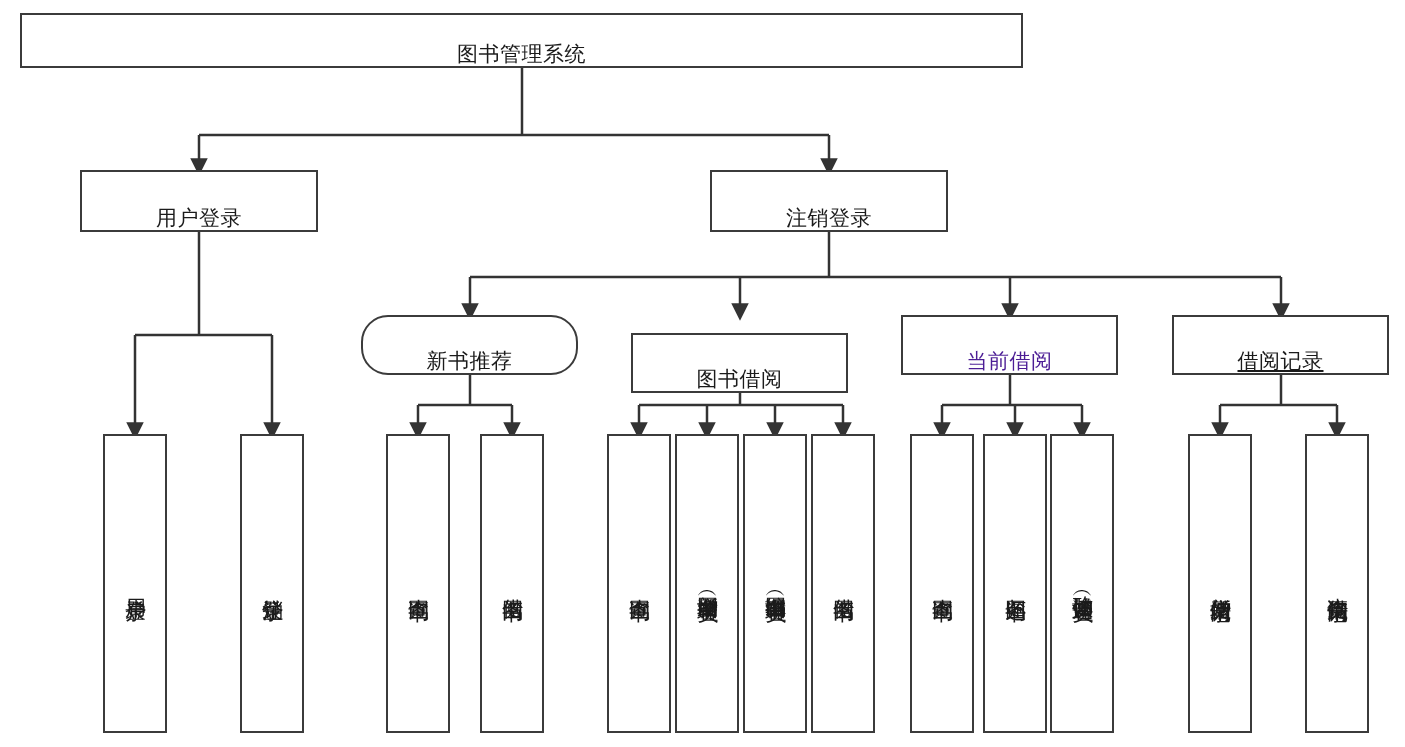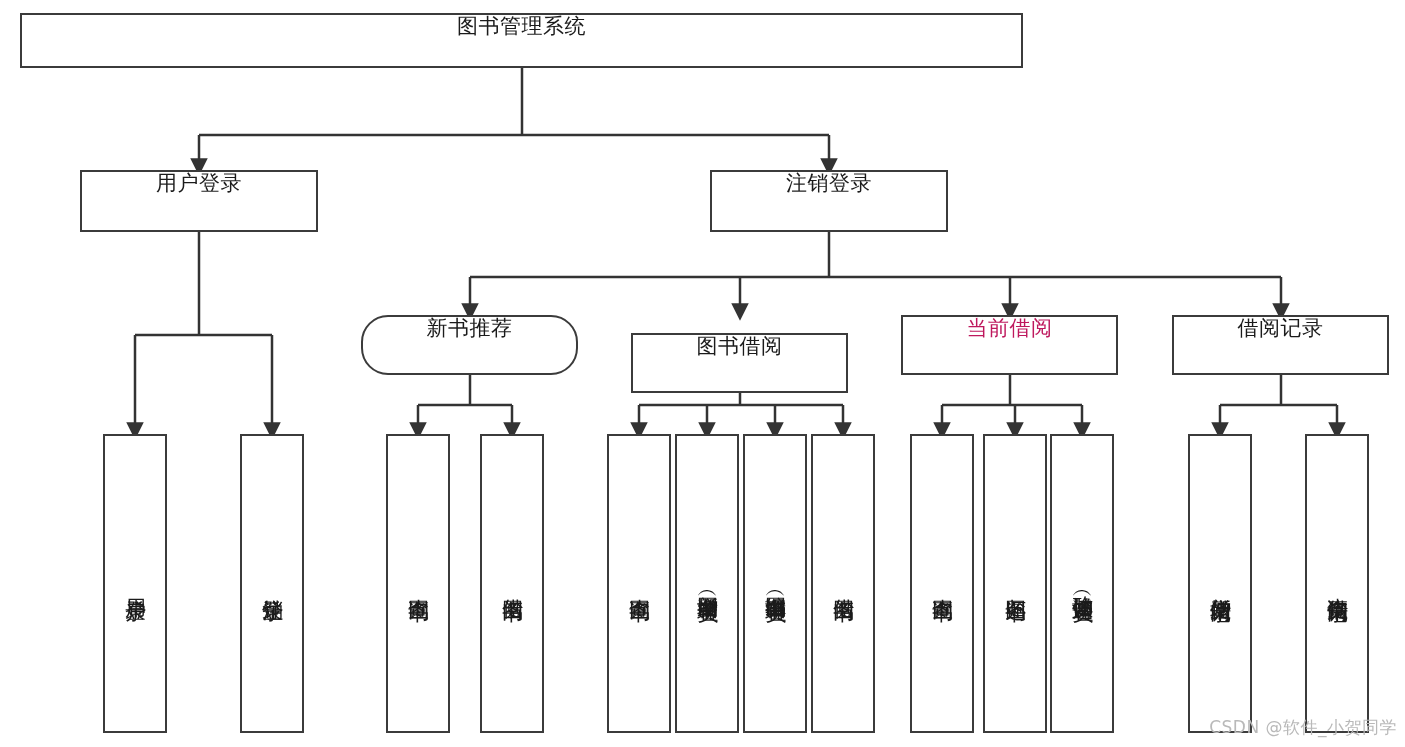--- a/index.html
+++ b/index.html
@@ -23,21 +23,21 @@
     top: 0;
     width: 1405px;
     height: 747px;
   }
   .node {
     position: absolute;
     box-sizing: border-box;
     border: 2.5px solid #3b3b3b;
     background: #ffffff;
     display: flex;
-    align-items: flex-start;
+    align-items: flex-end;
     justify-content: center;
     color: #1b1b1b;
   }
   .node.horizontal .label {
     font-size: 21px;
     line-height: 1.1;
     letter-spacing: 0.5px;
     white-space: nowrap;
   }
   .node.vertical {
@@ -121,24 +121,24 @@
       <div class="node horizontal" style="left: 710px; top: 170px; width: 238px; height: 62px; border-color: rgb(59, 59, 59); background: rgb(255, 255, 255);">
         <span class="label" style="color: rgb(27, 27, 27);">注销登录</span>
       </div>
       <div class="node horizontal" style="left: 361px; top: 315px; width: 217px; height: 60px; border-color: rgb(59, 59, 59); background: rgb(255, 255, 255); border-radius: 27px;">
         <span class="label" style="color: rgb(27, 27, 27);">新书推荐</span>
       </div>
       <div class="node horizontal" style="left: 631px; top: 333px; width: 217px; height: 60px; border-color: rgb(59, 59, 59); background: rgb(255, 255, 255);">
         <span class="label" style="color: rgb(27, 27, 27);">图书借阅</span>
       </div>
       <div class="node horizontal" style="left: 901px; top: 315px; width: 217px; height: 60px; border-color: rgb(59, 59, 59); background: rgb(255, 255, 255);">
-        <span class="label" style="color: #be185d;">当前借阅</span>
+        <span class="label" style="color: #4c1d95;">当前借阅</span>
       </div>
       <div class="node horizontal" style="left: 1172px; top: 315px; width: 217px; height: 60px; border-color: rgb(59, 59, 59); background: rgb(255, 255, 255);">
-        <span class="label" style="color: rgb(27, 27, 27);">借阅记录</span>
+        <span class="label" style="color: rgb(27, 27, 27); text-decoration: underline;">借阅记录</span>
       </div>
       <div class="node vertical" style="left: 103px; top: 434px; width: 64px; height: 299px; border-color: rgb(59, 59, 59); background: rgb(255, 255, 255);">
         <span class="label" style="color: rgb(27, 27, 27);">用户登录</span>
       </div>
       <div class="node vertical" style="left: 240px; top: 434px; width: 64px; height: 299px; border-color: rgb(59, 59, 59); background: rgb(255, 255, 255);">
         <span class="label" style="color: rgb(27, 27, 27);">注销登录</span>
       </div>
       <div class="node vertical" style="left: 386px; top: 434px; width: 64px; height: 299px; border-color: rgb(59, 59, 59); background: rgb(255, 255, 255);">
         <span class="label" style="color: rgb(27, 27, 27);">查询图书</span>
       </div>
@@ -167,14 +167,13 @@
         <span class="label" style="color: rgb(27, 27, 27);">确认归还（管理员）</span>
       </div>
       <div class="node vertical" style="left: 1188px; top: 434px; width: 64px; height: 299px; border-color: rgb(59, 59, 59); background: rgb(255, 255, 255);">
         <span class="label" style="color: rgb(27, 27, 27);">新增借阅记录</span>
       </div>
       <div class="node vertical" style="left: 1305px; top: 434px; width: 64px; height: 299px; border-color: rgb(59, 59, 59); background: rgb(255, 255, 255);">
         <span class="label" style="color: rgb(27, 27, 27);">查询借阅记录</span>
       </div>
     </div>
 
-  <div id="watermark">CSDN @软件_小贺同学</div>
 </div>
 
 </body></html>

